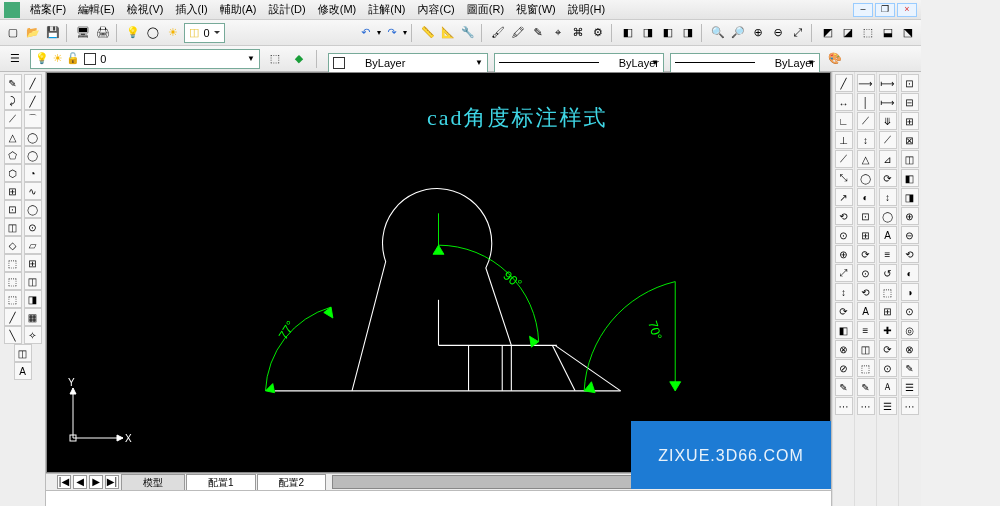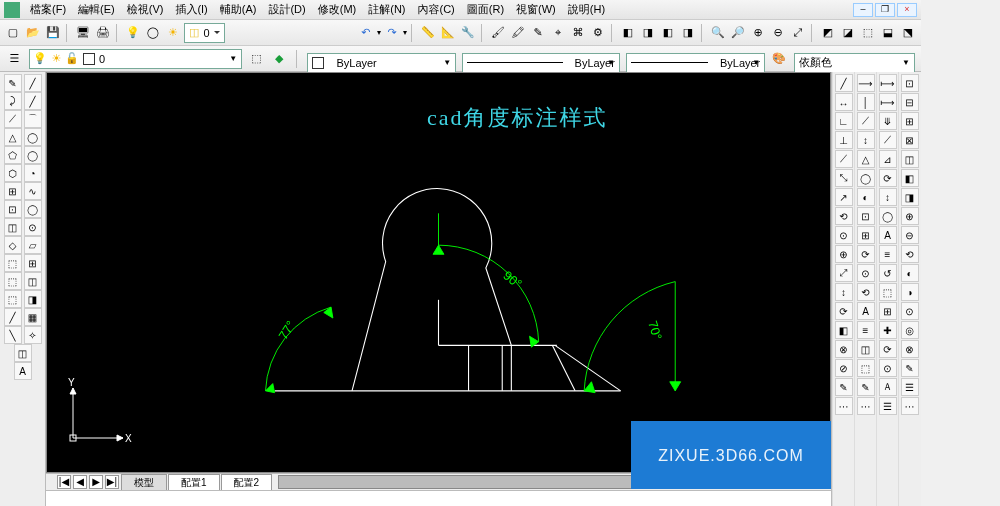--- a/index.html
+++ b/index.html
@@ -17,21 +17,21 @@
 .toolbar { height: 26px; background: linear-gradient(#f8f8f8,#e8e8e8); border-bottom: 1px solid #ccc; display: flex; align-items: center; padding: 0 4px; gap: 2px; }
 .tbtn { width: 18px; height: 18px; border: 1px solid transparent; cursor: pointer; display: inline-flex; align-items: center; justify-content: center; font-size: 11px; }
 .tsep { width: 4px; height: 18px; border-left: 1px solid #bbb; margin: 0 2px; }
 .tsel { height: 20px; border: 1px solid #7a9; background: #fff; padding: 0 14px 0 4px; position: relative; cursor: pointer; min-width: 40px; display: inline-flex; align-items: center; gap: 4px; }
 .tsel::after { content:""; position:absolute; right:4px; top:7px; border:3px solid transparent; border-top-color:#333; }
 
 
 .toolbar2 { height: 26px; background: linear-gradient(#f8f8f8,#e8e8e8); border-bottom: 1px solid #bbb; display:flex; align-items:center; padding:0 6px; gap:6px; }
 .layerbox { width: 230px; height: 20px; border:1px solid #7a9; background:#fff; display:flex; align-items:center; padding:0 4px; gap:4px; position:relative; }
 .layerbox::after{content:"▼"; font-size:8px; position:absolute; right:4px;}
-.bylayer { width:150px; height:20px; border:1px solid #7a9; background:#fff; display:flex; align-items:center; padding:0 4px; position:relative; gap:12px;margin-top:8px; }
+.bylayer { width:150px; height:20px; border:1px solid #7a9; background:#fff; display:flex; align-items:center; padding:0 4px; position:relative; gap:20px;margin-top:8px; }
 .bylayer::after{content:"▼"; font-size:8px; position:absolute; right:4px;}
 .swatch { width:12px; height:12px; border:1px solid #333; background:#fff; }
 .line-sample { flex:1; height:0; border-top:1px solid #000; }
 
 
 .workarea { position:absolute; top:72px; bottom:0; left:0; right:0; display:flex; }
 .leftbar { width:46px; background:#eee; border-right:1px solid #bbb; display:flex; flex-direction:column; align-items:center; padding:2px 0; gap:0; }
 .leftbar .row { display:flex; gap:2px; }
 .ibtn { width:18px; height:18px; border:1px solid #ccc; background:#f8f8f8; cursor:pointer; display:flex; align-items:center; justify-content:center; font-size:10px; }
 
@@ -48,21 +48,21 @@
 
 svg.drawing { position:absolute; inset:0; width:100%; height:100%; }
 
 
 .ucs { position:absolute; left:16px; bottom:22px; color:#fff; font-size:10px; }
 .ucs svg { overflow:visible; }
 
 
 .bottom-tabs { height:17px; background:#eee; border-top:1px solid #bbb; display:flex; align-items:center; font-size:10px; }
 .bottom-tabs .navbtn { width:14px; height:14px; border:1px solid #999; margin:0 1px; text-align:center; line-height:11px; cursor:pointer; background:#fff; }
-.bottom-tabs .tab { padding:1px 12px; border:1px solid #999; border-bottom:none; background:#fff; margin-left:1px; cursor:pointer; }
+.bottom-tabs .tab { padding:1px 21px; border:1px solid #999; border-bottom:none; background:#fff; margin-left:1px; cursor:pointer; }
 .bottom-tabs .tab.active { background:#ddd; }
 .bottom-tabs .hscroll { flex:1; height:14px; background:#ddd; margin-left:6px; position:relative; }
 .bottom-tabs .hscroll .thumb { position:absolute; left:0; top:0; height:100%; width:360px; background:#bbb; border:1px solid #888; }
 
 .cmdline { height:16px; background:#fff; border-top:1px solid #bbb; }
 
 
 .watermark { position:absolute; right:90px; bottom:17px; width:200px; height:68px; background:#1d7bd4; color:#fff; display:flex; align-items:center; justify-content:center; flex-direction:column; font-size:11px; }
 .watermark .big { font-size:22px; font-weight:bold; letter-spacing:2px; display:flex; align-items:center; gap:6px;}
 .watermark .play { width:24px; height:24px; border:2px solid #fff; border-radius:5px; display:flex; align-items:center; justify-content:center; }
@@ -169,23 +169,20 @@
     </div>
     <div class="bylayer" style="width:170px">
       <span class="line-sample"></span>
       <span>ByLayer</span>
     </div>
     <div class="bylayer" style="width:150px">
       <span class="line-sample"></span>
       <span>ByLayer</span>
     </div>
     <span class="tbtn">🎨</span>
-    <div class="bylayer" style="width:130px">
-      <span>依顏色</span>
-    </div>
   </div>
 
   <div class="workarea">
 
     <div class="leftbar" id="leftbar">
         <div class="row">
           <div class="ibtn">✎</div>
           <div class="ibtn">╱</div>
         </div>
         <div class="row">

